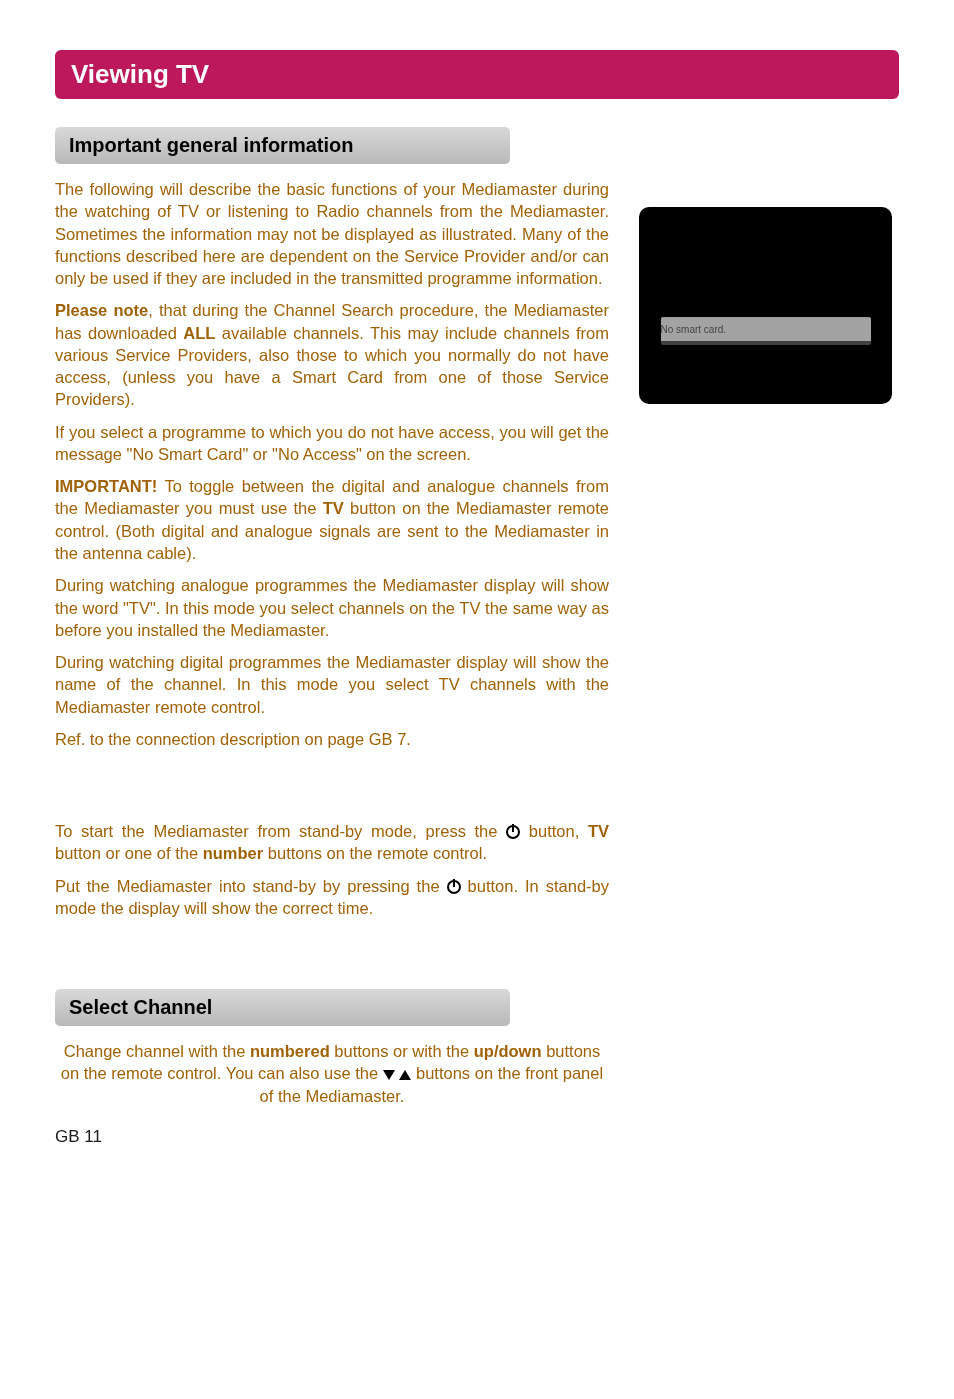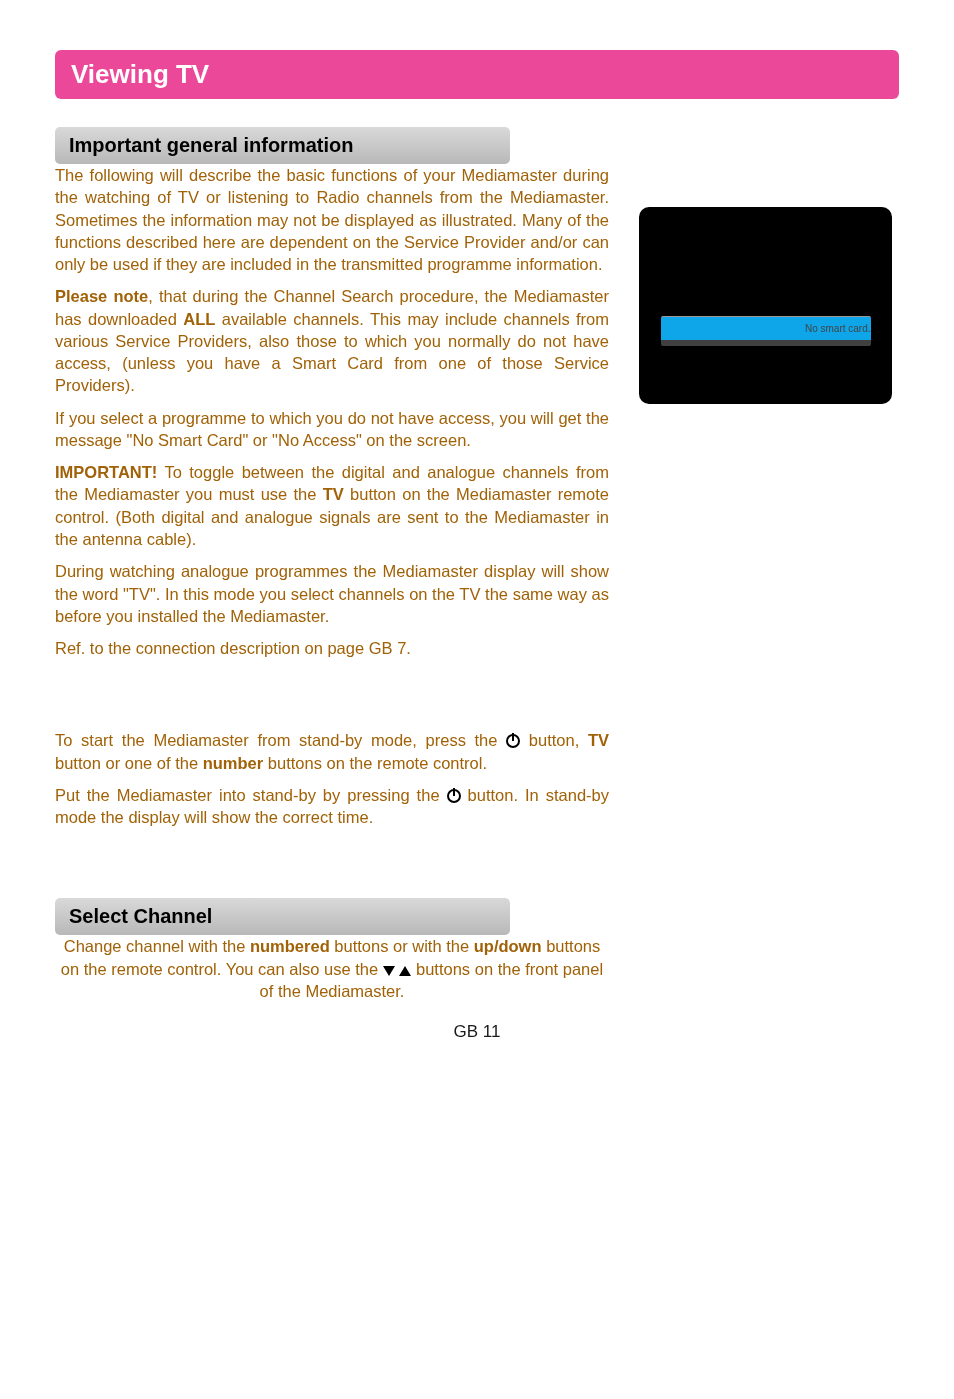--- a/index.html
+++ b/index.html
@@ -7,21 +7,21 @@
       padding: 0;
       box-sizing: border-box;
     }
     body {
       font-family: Arial, Helvetica, sans-serif;
       background: #fff;
       padding: 50px 55px 40px 55px;
       width: 954px;
     }
     .page-title-bar {
-      background: #ec4899;
+      background: #be185d;
       color: #fff;
       font-size: 26px;
       font-weight: bold;
       padding: 9px 16px;
       border-radius: 6px;
       margin-bottom: 28px;
     }
     .content-row {
       display: flex;
       gap: 30px;
@@ -34,21 +34,21 @@
       width: 260px;
       flex-shrink: 0;
       padding-top: 80px;
     }
     .section-heading {
       background: linear-gradient(to bottom, #d9d9d9, #b8b8b8);
       font-size: 20px;
       font-weight: bold;
       padding: 7px 14px;
       border-radius: 5px;
-      margin-bottom: 0;
+      margin-bottom: 14px;
       color: #000;
       max-width: 455px;
     }
     .section-block {
       margin-bottom: 70px;
     }
     .para {
       font-size: 16.5px;
       line-height: 1.35;
       color: #a16207;
@@ -100,33 +100,33 @@
       height: 197px;
       background: #000;
       border-radius: 10px;
       display: flex;
       align-items: center;
       justify-content: center;
       position: relative;
       padding: 0;
     }
     .tv-banner {
-      background: #0ea5e9;
+      background: #a3a3a3;
       color: #444;
       font-size: 10px;
       padding: 6px 0;
       width: 210px;
-      text-align: right;
+      text-align: left;
       border-radius: 2px;
       margin-top: 50px;
       border-top: 1px solid #999;
-      border-bottom: 6px solid #404040;
+      border-bottom: 4px solid #404040;
     }
     .page-num {
-      text-align: center;
+      text-align: left;
       font-size: 17px;
       color: #1a1a1a;
       margin-top: 10px;
     }
   </style>
 </head>
 <body>
 
 <div class="page-title-bar">Viewing TV</div>
 
@@ -143,20 +143,21 @@
       </p>
 
       <p class="para">If you select a programme to which you do not have access, you will get the message "No Smart Card" or "No Access" on the screen.</p>
 
       <p class="para">
         <b>IMPORTANT!</b><span> To toggle between the digital and analogue channels from the Mediamaster you must use the </span><b>TV</b><span> button on the Mediamaster remote control. (Both digital and analogue signals are sent to the Mediamaster in the antenna cable).</span>
       </p>
 
       <p class="para">During watching analogue programmes the Mediamaster display will show the word "TV". In this mode you select channels on the TV the same way as before you installed the Mediamaster.</p>
 
+      <p class="para">During watching digital programmes the Mediamaster display will show the name of the channel. In this mode you select TV channels with the Mediamaster remote control.</p>
 
       <p class="para">Ref. to the connection description on page GB 7.</p>
     </div>
 
     <div class="section-block">
 
       <p class="para">
         <span>To start the Mediamaster from stand-by mode, press the </span><span class="power-icon"></span><span> button, </span><b>TV</b><span> button or one of the </span><b>number</b><span> buttons on the remote control.</span>
       </p>
 

